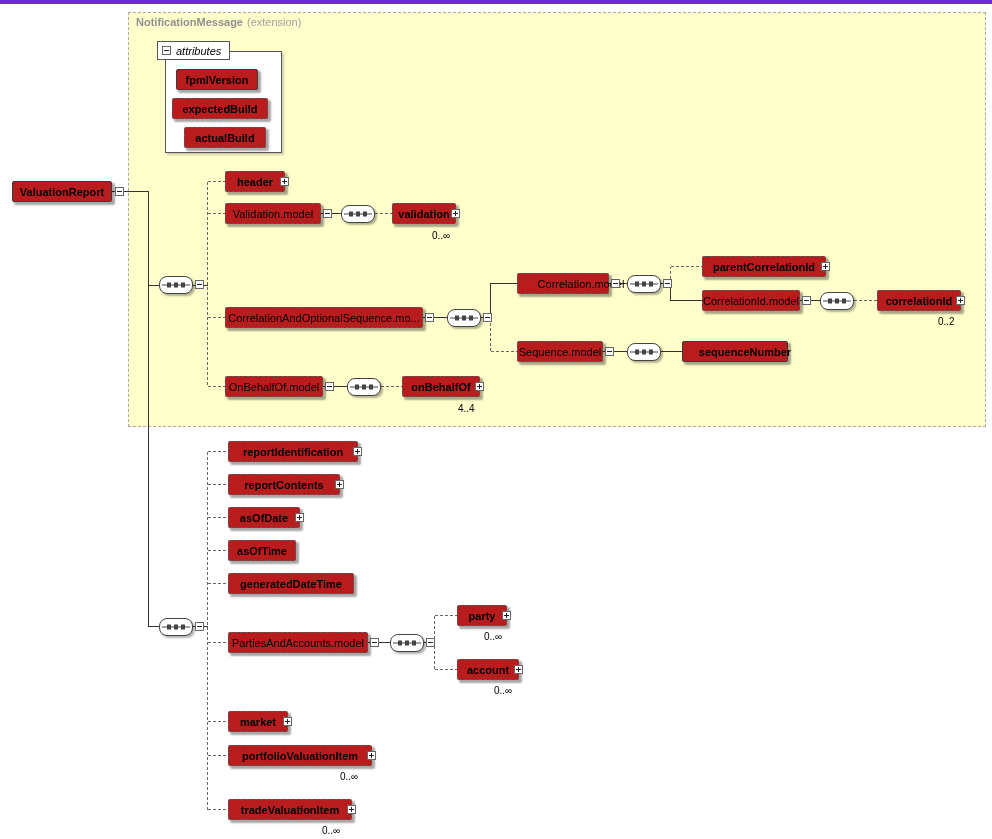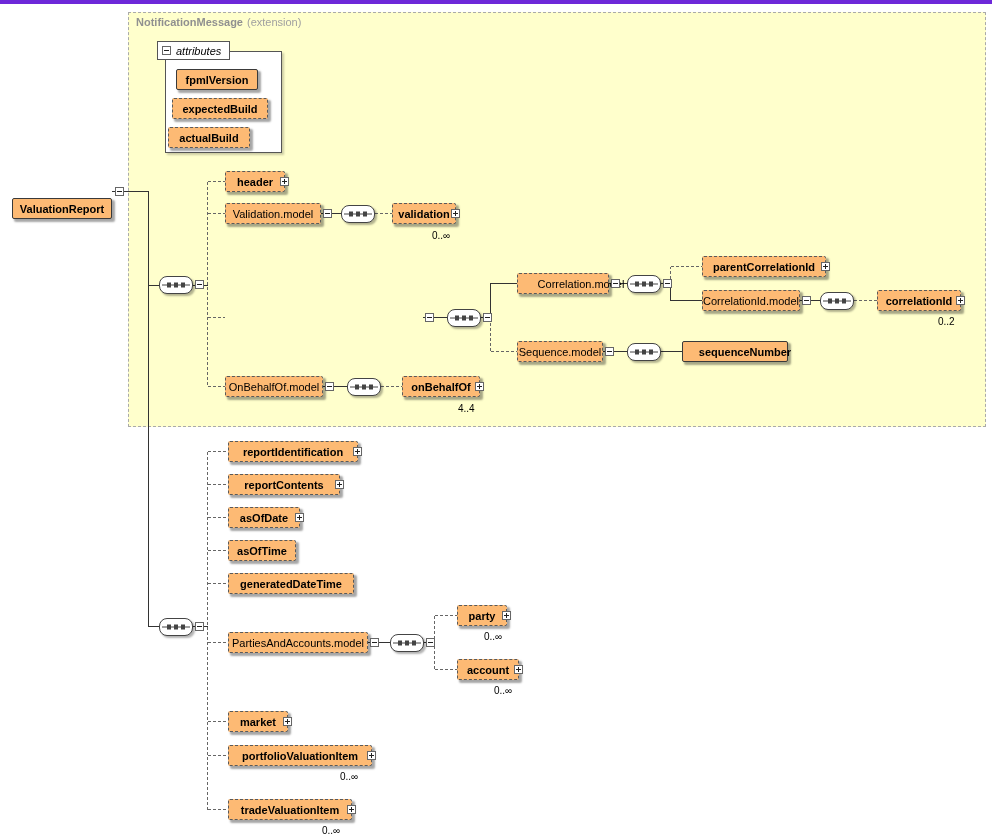--- a/index.html
+++ b/index.html
@@ -4,21 +4,21 @@
 <style>
   html,body{margin:0;padding:0;background:#fff;}
   #canvas{position:relative;width:992px;height:839px;background:#fff;border-top:4px solid #6d28d9;
           font-family:"Liberation Sans",sans-serif;overflow:hidden;}
   #lines{position:absolute;left:0;top:0;z-index:1;}
   .ext-box{position:absolute;left:128px;top:8px;width:856px;height:413px;background:#ffffcc;
            border:1px dashed #aaa;z-index:0;}
   .ext-label{position:absolute;left:136px;top:12px;font-size:11px;z-index:2;color:#909090;}
   .ext-label .name{font-weight:bold;}
   .ext-label .qual{font-weight:normal;color:#a0a0a0;margin-left:4px;}
-  .box{position:absolute;height:21px;box-sizing:border-box;background:#fdba74;border:1px solid #3a3a3a;
+  .box{position:absolute;height:21px;box-sizing:border-box;background:#b91c1c;border:1px solid #3a3a3a;
        display:flex;align-items:center;justify-content:center;font-size:11px;font-weight:bold;color:#000;
        white-space:nowrap;box-shadow:2.5px 2.5px 2px rgba(0,0,0,0.35);z-index:2;border-radius:2px;}
   .opt{border-style:dashed;border-color:#5a5a5a;}
   .model{font-weight:normal;}
   .seq{position:absolute;width:34px;height:18px;box-sizing:border-box;background:#fff;border:1px solid #444;
        border-radius:8px;display:flex;align-items:center;justify-content:center;
        box-shadow:2px 2px 2px rgba(0,0,0,0.3);z-index:2;}
   .plus{position:absolute;right:-5px;top:50%;margin-top:-4.5px;width:9px;height:9px;box-sizing:border-box;
         border:1px solid #666;z-index:4;
         background:#fff linear-gradient(#222,#222) center/5px 1px no-repeat,
@@ -80,25 +80,25 @@
   <div class="attr-label">
     <span class="minus"></span>
     <span>attributes</span>
   </div>
   <div class="box" style="left:176px;top:65px;width:82px;">
     <span>fpmlVersion</span>
   </div>
   <div class="box opt" style="left:172px;top:94px;width:96px;">
     <span>expectedBuild</span>
   </div>
-  <div class="box opt" style="left:168px;top:123px;width:82px;text-align:right;">
+  <div class="box opt" style="left:184px;top:123px;width:82px;text-align:right;">
     <span>actualBuild</span>
   </div>
 
-  <div class="box" style="left:12px;top:194px;width:100px;">
+  <div class="box" style="left:12px;top:177px;width:100px;">
     <span>ValuationReport</span>
   </div>
   <span class="minus" style="left:115px;top:183px;"></span>
 
   <div class="seq" style="left:159px;top:272px;">
     <svg width="32" height="16" viewBox="0 0 32 16">
       <line x1="2" y1="8" x2="30" y2="8" stroke="#444"></line>
       <rect x="7" y="5.5" width="4" height="5" fill="#444"></rect>
         <rect x="14" y="5.5" width="4" height="5" fill="#444"></rect>
         <rect x="21" y="5.5" width="4" height="5" fill="#444"></rect>
@@ -122,20 +122,23 @@
         <rect x="14" y="5.5" width="4" height="5" fill="#444"></rect>
         <rect x="21" y="5.5" width="4" height="5" fill="#444"></rect>
     </svg>
   </div>
   <div class="box opt" style="left:392px;top:199px;width:64px;">
     <span>validation</span>
     <span class="plus"></span>
   </div>
   <div class="card" style="left:432px;top:226px;">0..∞</div>
 
+  <div class="box opt model" style="left:225px;top:303px;width:198px;">
+    <span>CorrelationAndOptionalSequence.mo...</span>
+  </div>
   <span class="minus" style="left:425px;top:309px;"></span>
   <div class="seq" style="left:447px;top:304.5px;">
     <svg width="32" height="16" viewBox="0 0 32 16">
       <line x1="2" y1="8" x2="30" y2="8" stroke="#444"></line>
       <rect x="7" y="5.5" width="4" height="5" fill="#444"></rect>
         <rect x="14" y="5.5" width="4" height="5" fill="#444"></rect>
         <rect x="21" y="5.5" width="4" height="5" fill="#444"></rect>
     </svg>
   </div>
   <span class="minus" style="left:483px;top:309px;"></span>

